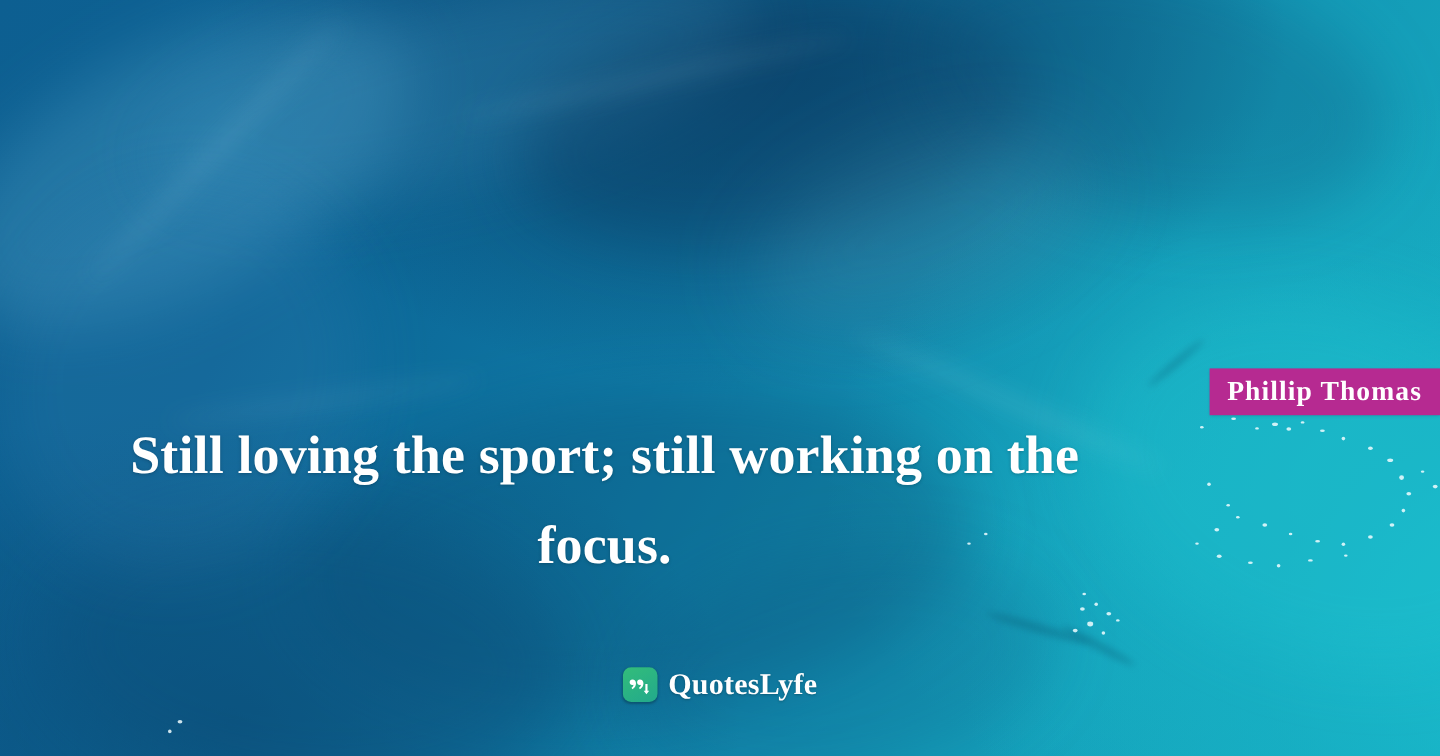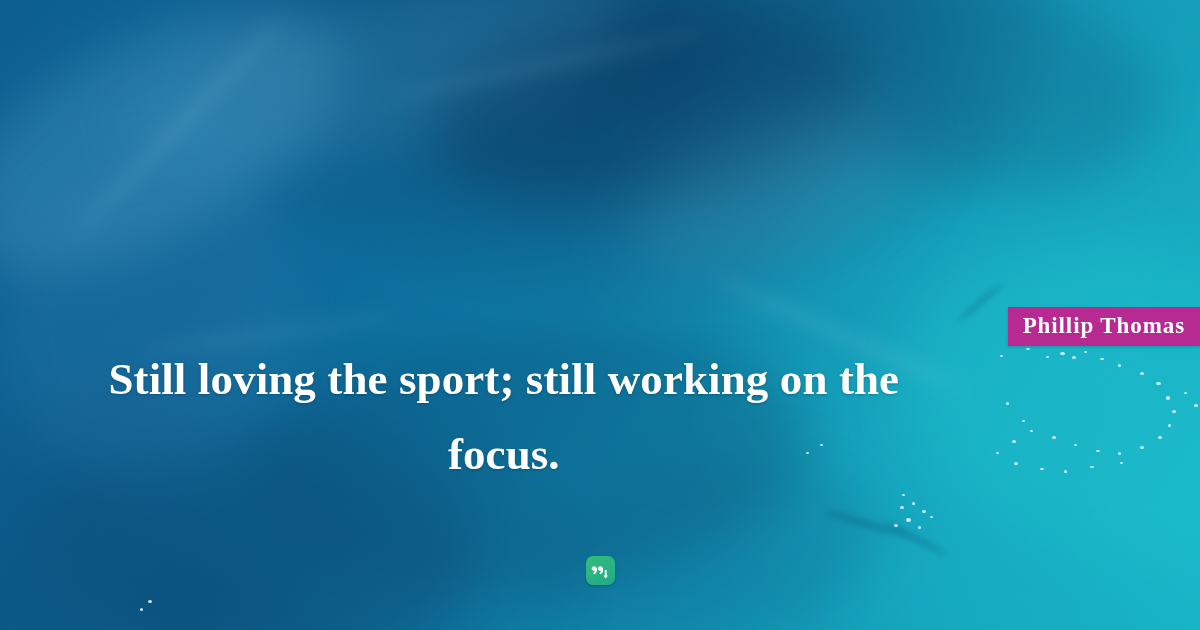--- a/index.html
+++ b/index.html
@@ -215,16 +215,17 @@
     <div id="author-badge">Phillip Thomas</div>
 
     <div id="brand">
       <span id="brand-icon">
         <svg width="20" height="20" viewBox="0 0 20 20" aria-hidden="true">
           <path d="M4.0 5.2 C2.6 5.2 1.7 6.2 1.7 7.5 C1.7 8.8 2.6 9.8 3.9 9.8 C4.3 9.8 4.7 9.7 4.9 9.6 C4.8 10.7 4.2 11.6 3.2 12.2 L4.1 13.3 C6.0 12.3 7.0 10.6 7.0 8.4 C7.0 6.5 5.8 5.2 4.0 5.2 Z" fill="#ffffff"></path>
           <path d="M10.2 5.2 C8.8 5.2 7.9 6.2 7.9 7.5 C7.9 8.8 8.8 9.8 10.1 9.8 C10.5 9.8 10.9 9.7 11.1 9.6 C11.0 10.7 10.4 11.6 9.4 12.2 L10.3 13.3 C12.2 12.3 13.2 10.6 13.2 8.4 C13.2 6.5 12.0 5.2 10.2 5.2 Z" fill="#ffffff"></path>
           <path d="M14.8 9.0 L16.6 9.0 L16.6 14.6 L18.0 14.6 L15.7 17.6 L13.4 14.6 L14.8 14.6 Z" fill="#ffffff"></path>
         </svg>
       </span>
+      <span id="brand-name">QuotesLyfe</span>
     </div>
 
   </div>
 </div>
 
 </body></html>

